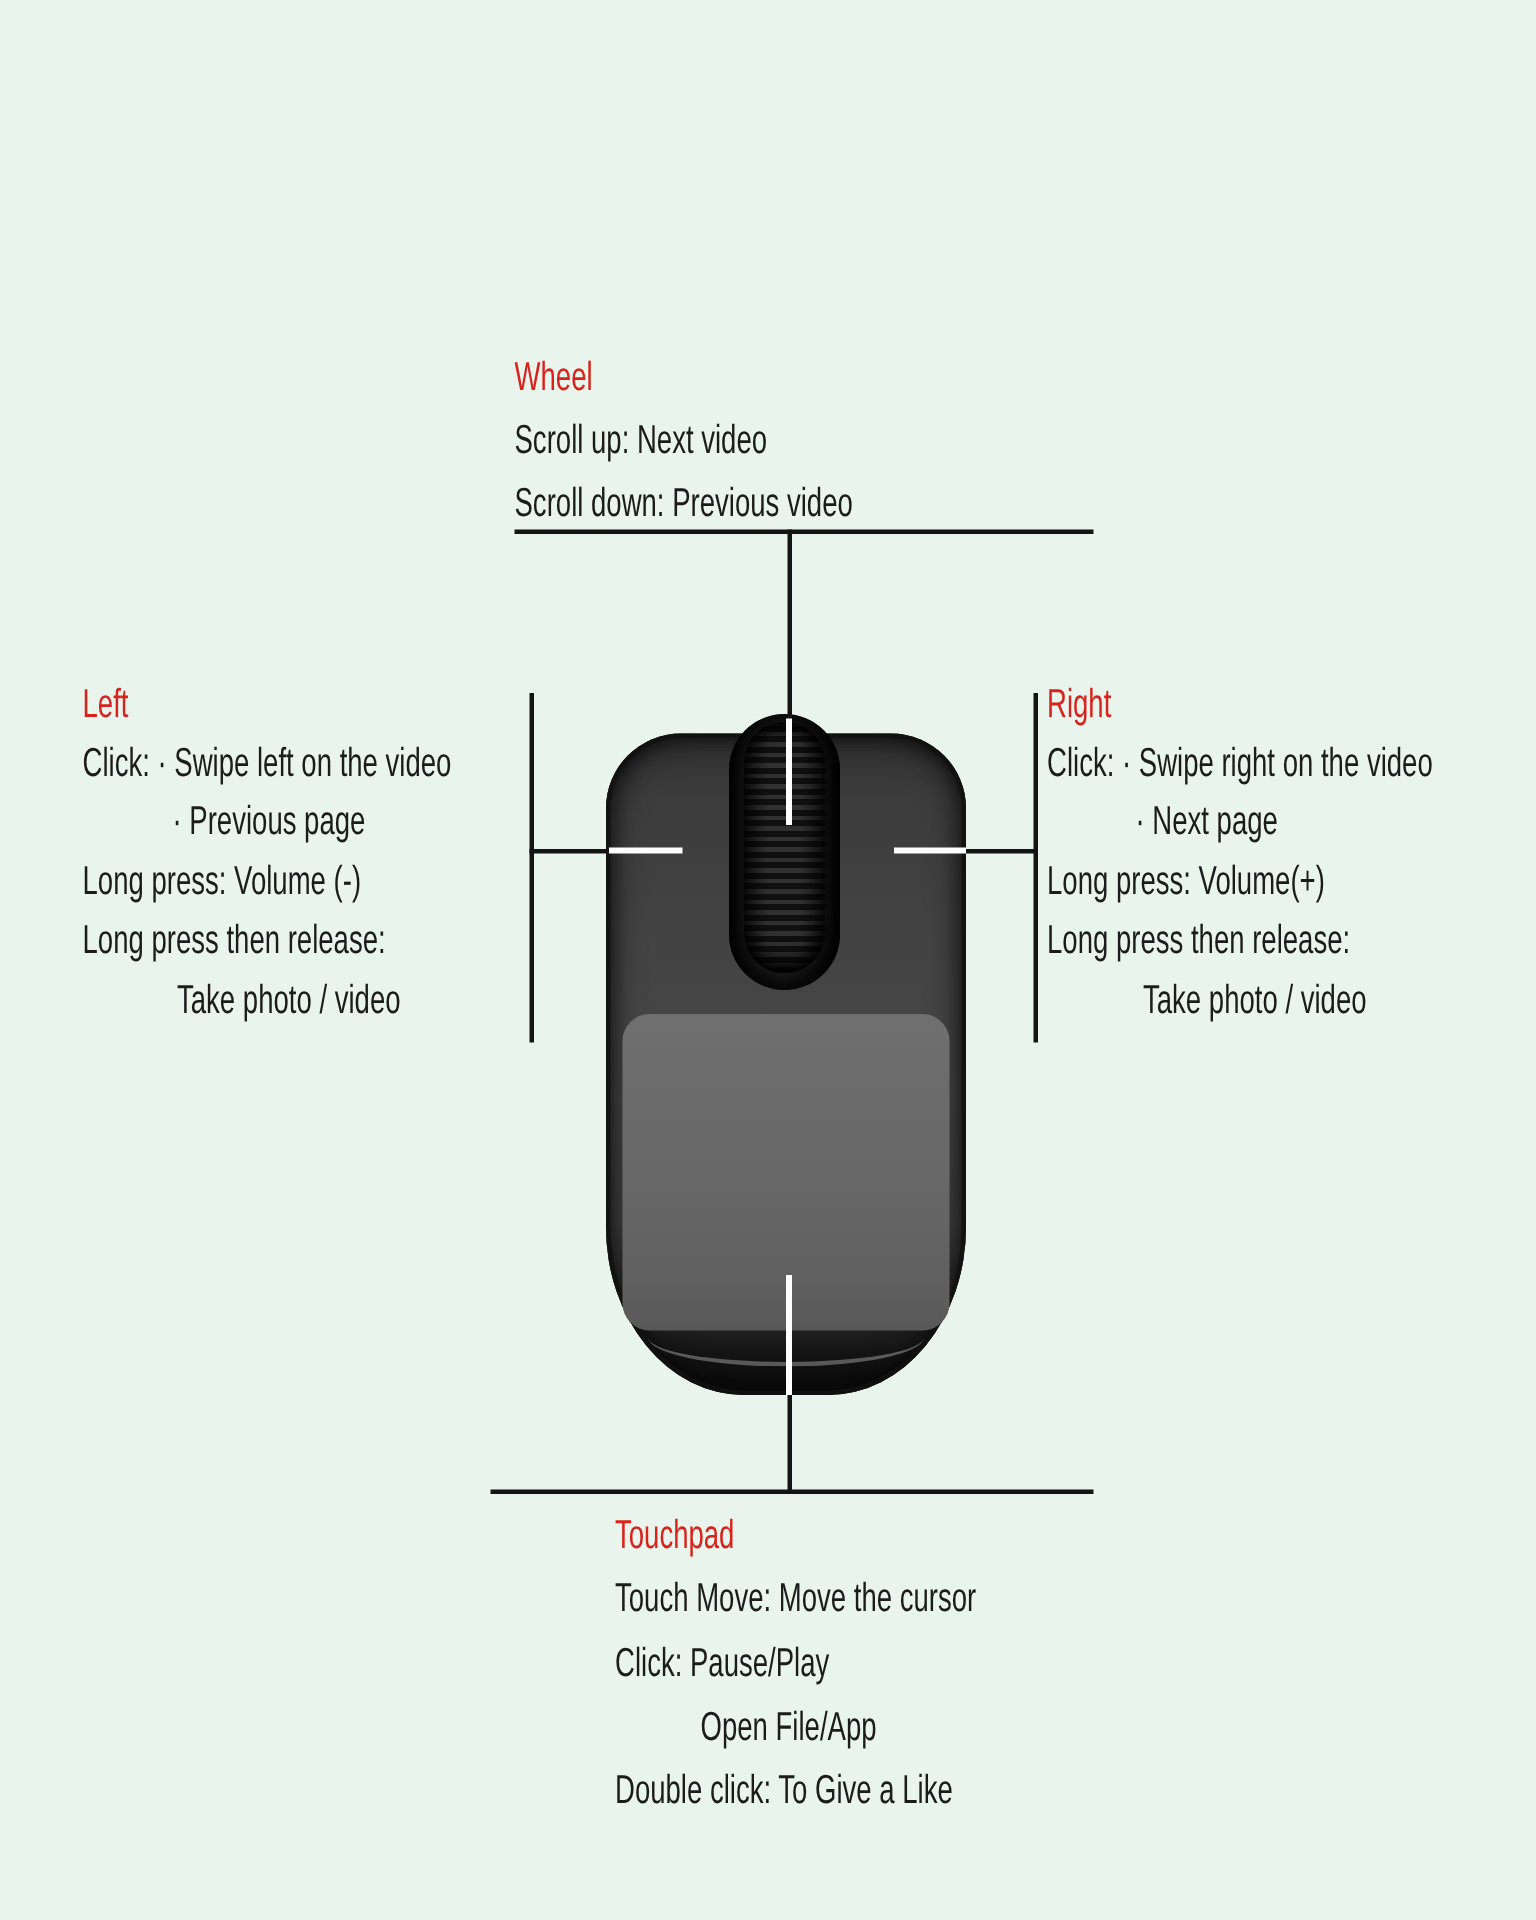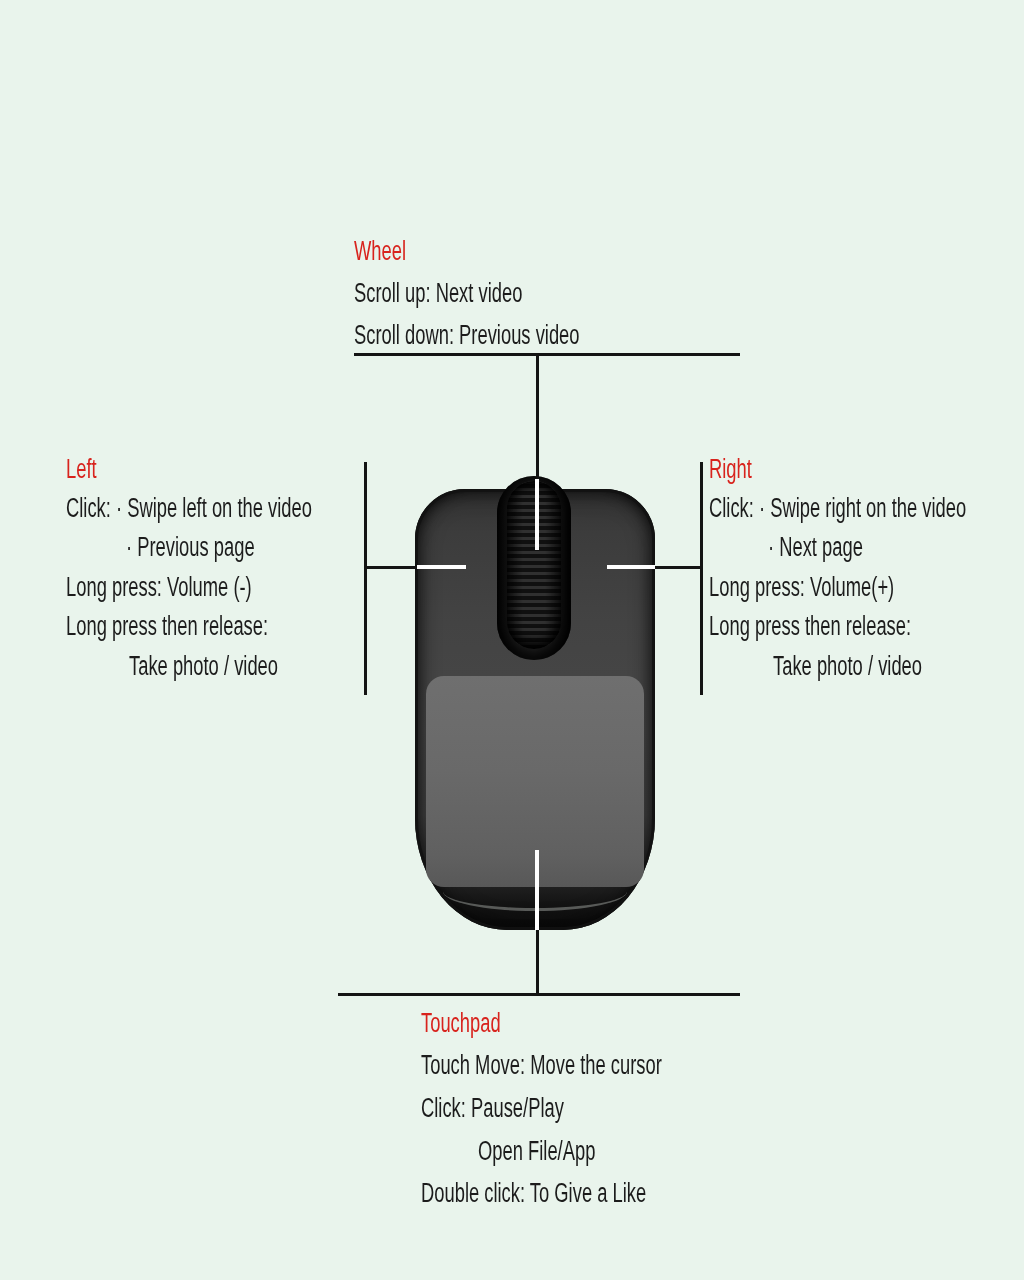--- a/index.html
+++ b/index.html
@@ -2,21 +2,21 @@
 <html style="--bg: #e9f4ec; --red: #d8231d; --text: #1c1c1c; --line: #141414; --white-line: #ffffff; --mouse-body: #454545; --mouse-touchpad: #696969; --mouse-wheel: #1a1a1a;"><head>
 <meta charset="utf-8">
 <style>
   html,body{margin:0;padding:0;}
   body{
     width:1024px;height:1280px;
     background:var(--bg,#e9f4ec);
     font-family:"Liberation Sans",sans-serif;
     overflow:hidden;position:relative;
   }
-  .canvas{position:absolute;left:11px;top:0;width:976px;height:1280px;}
+  .canvas{position:absolute;left:0;top:0;width:976px;height:1280px;}
 
   
   .t{
     position:absolute;
     font:27px/32px "Liberation Sans",sans-serif;
     color:var(--text,#1c1c1c);
     white-space:nowrap;
     letter-spacing:0;
     transform:scaleX(0.68);
     transform-origin:0 0;

